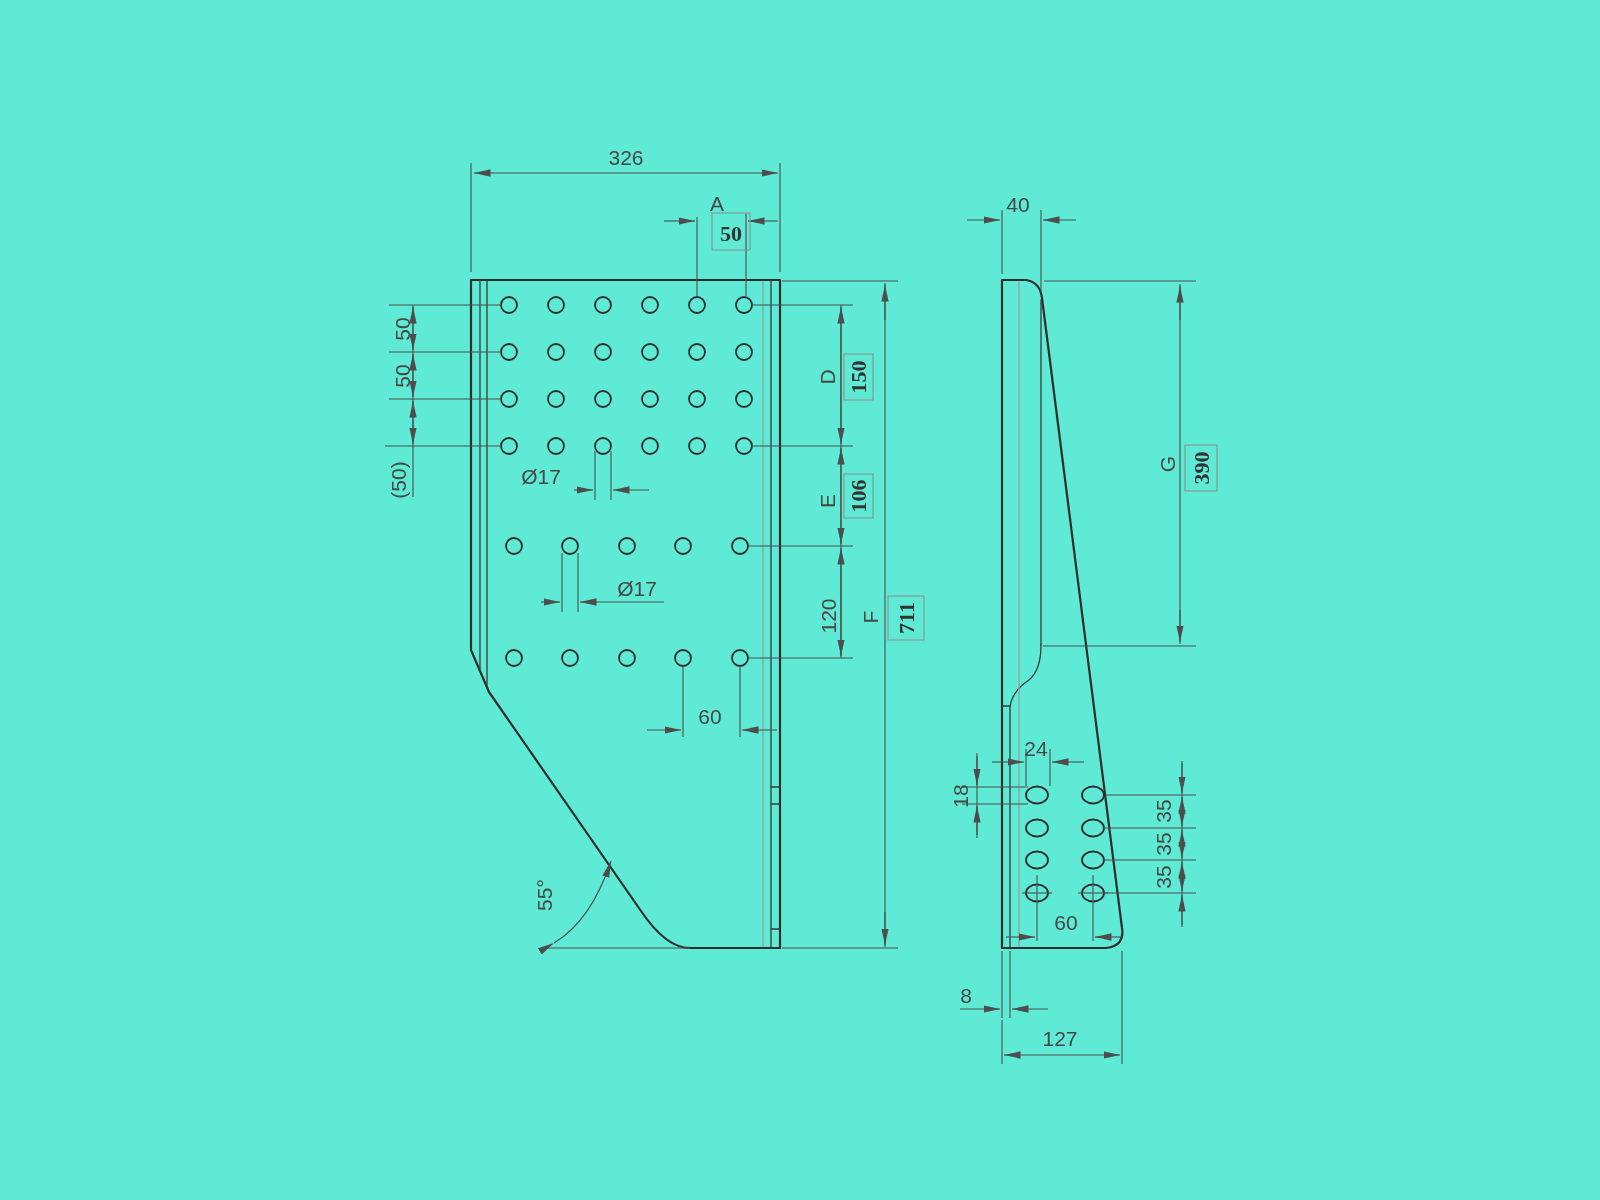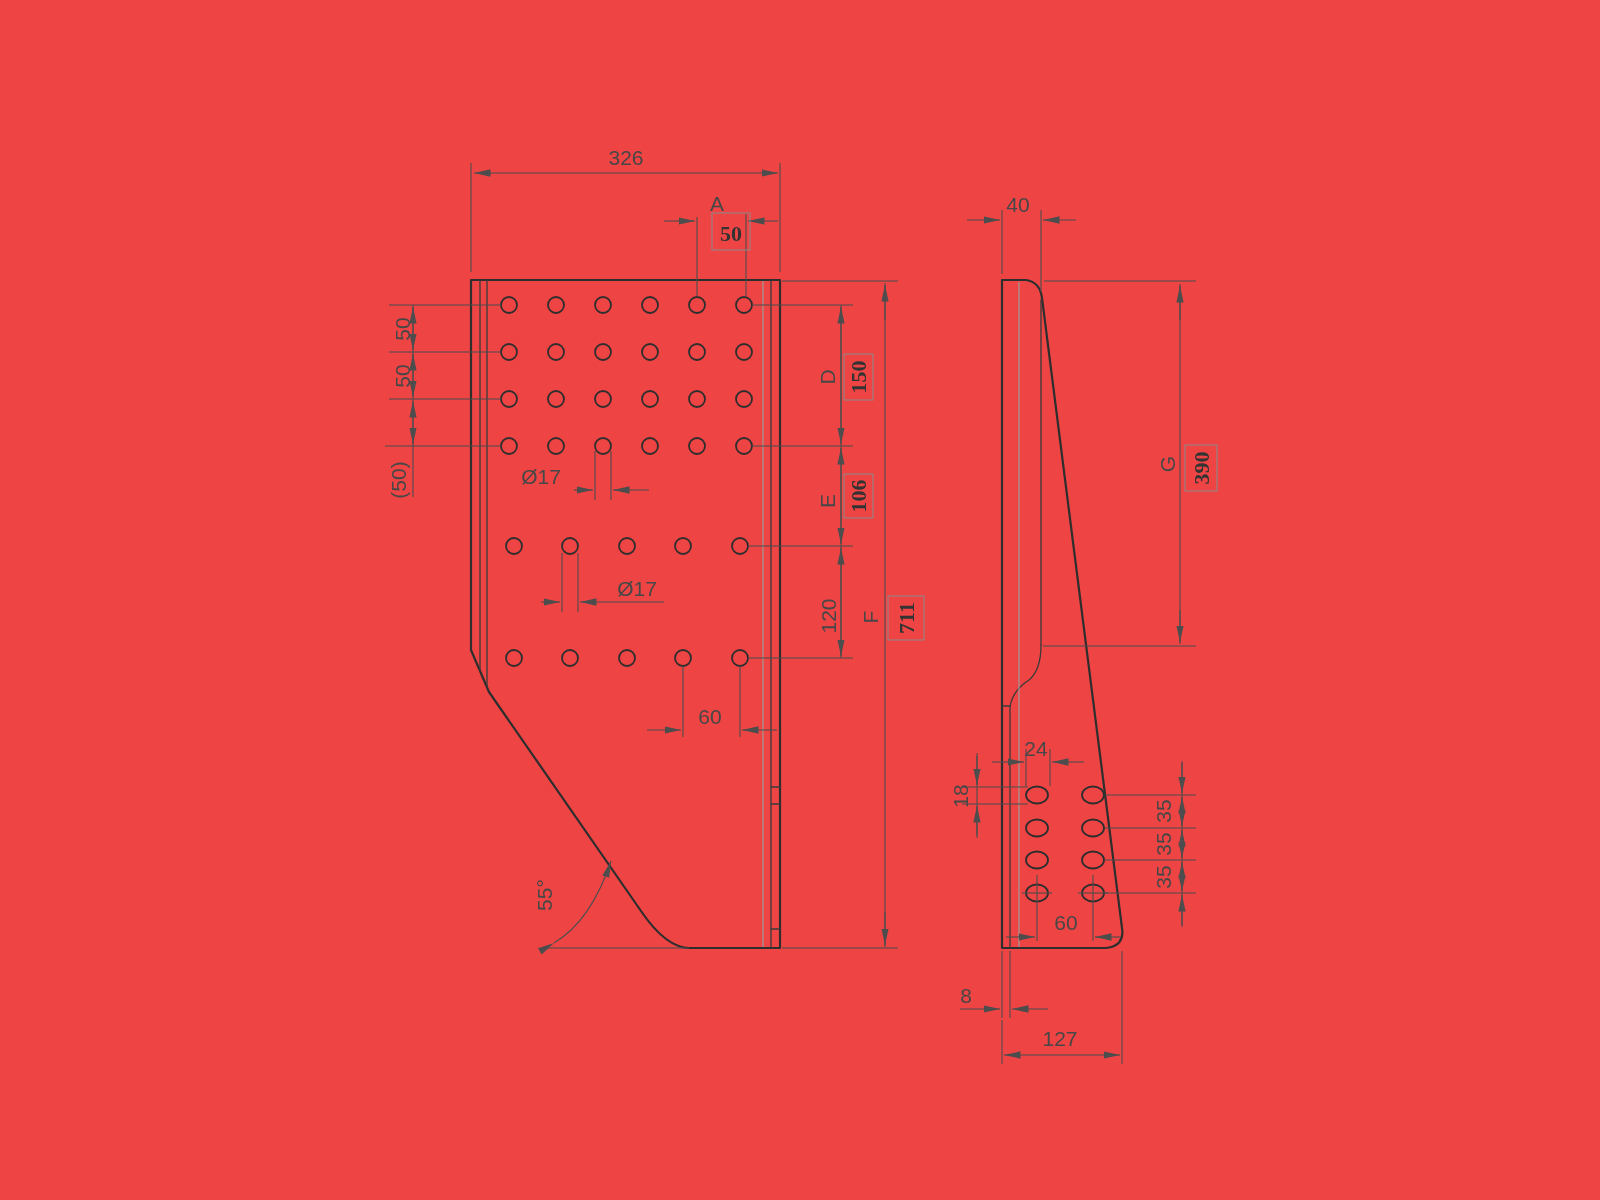--- a/index.html
+++ b/index.html
@@ -1,16 +1,16 @@
 <!DOCTYPE html>
 <html><head>
 <meta charset="utf-8">
 <style>
   html,body{margin:0;padding:0;background:#ffffff;}
-  .stage{width:1600px;height:1200px;background:#ef4444;position:relative;font-family:"Liberation Sans",sans-serif;}
+  .stage{width:1600px;height:1200px;background:#5eead4;position:relative;font-family:"Liberation Sans",sans-serif;}
   svg{display:block;}
   .o{stroke:#2e2e2e;stroke-width:2.2;fill:none;stroke-linejoin:round;stroke-linecap:round;}
   .t{stroke:#3a3a3a;stroke-width:1.3;fill:none;stroke-linecap:round;}
   .g{stroke:#9a9a9a;stroke-width:1.2;fill:none;}
   .d{stroke:#4d4d4d;stroke-width:1.1;fill:none;}
   .hole{stroke:#2e2e2e;stroke-width:1.8;fill:none;}
   .dt{font-family:"Liberation Sans",sans-serif;font-size:21px;fill:#474747;}
   .bx{font-family:"Liberation Serif",serif;font-size:22px;font-weight:bold;fill:#333333;}
   .frame{stroke:#8a8a8a;stroke-width:1;fill:none;}
   text{text-anchor:middle;}

